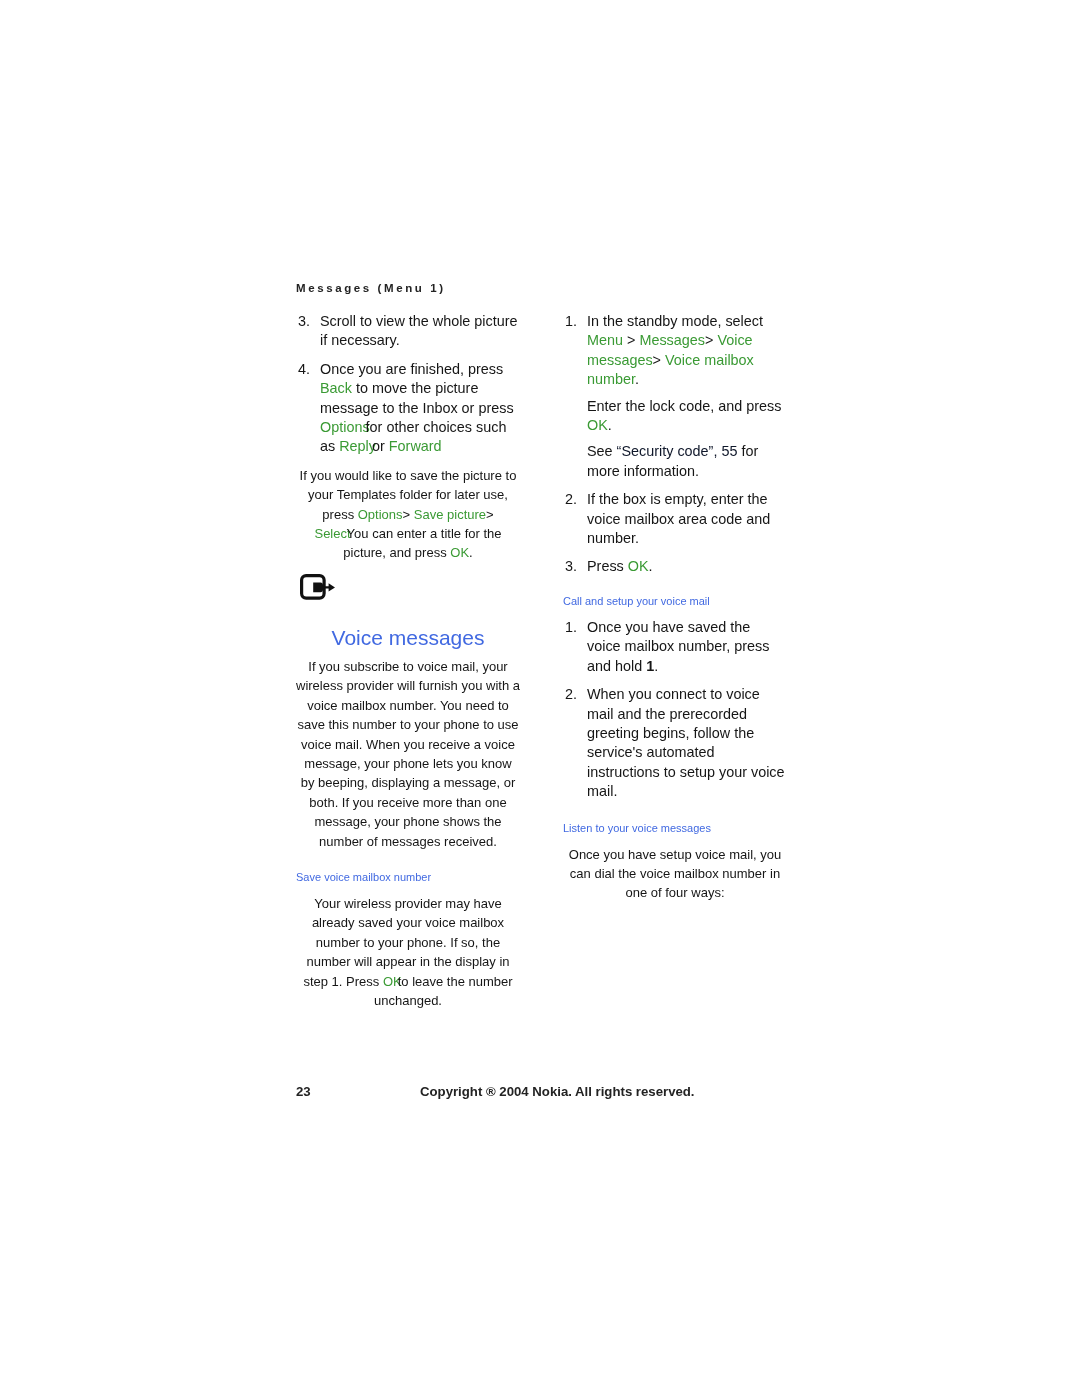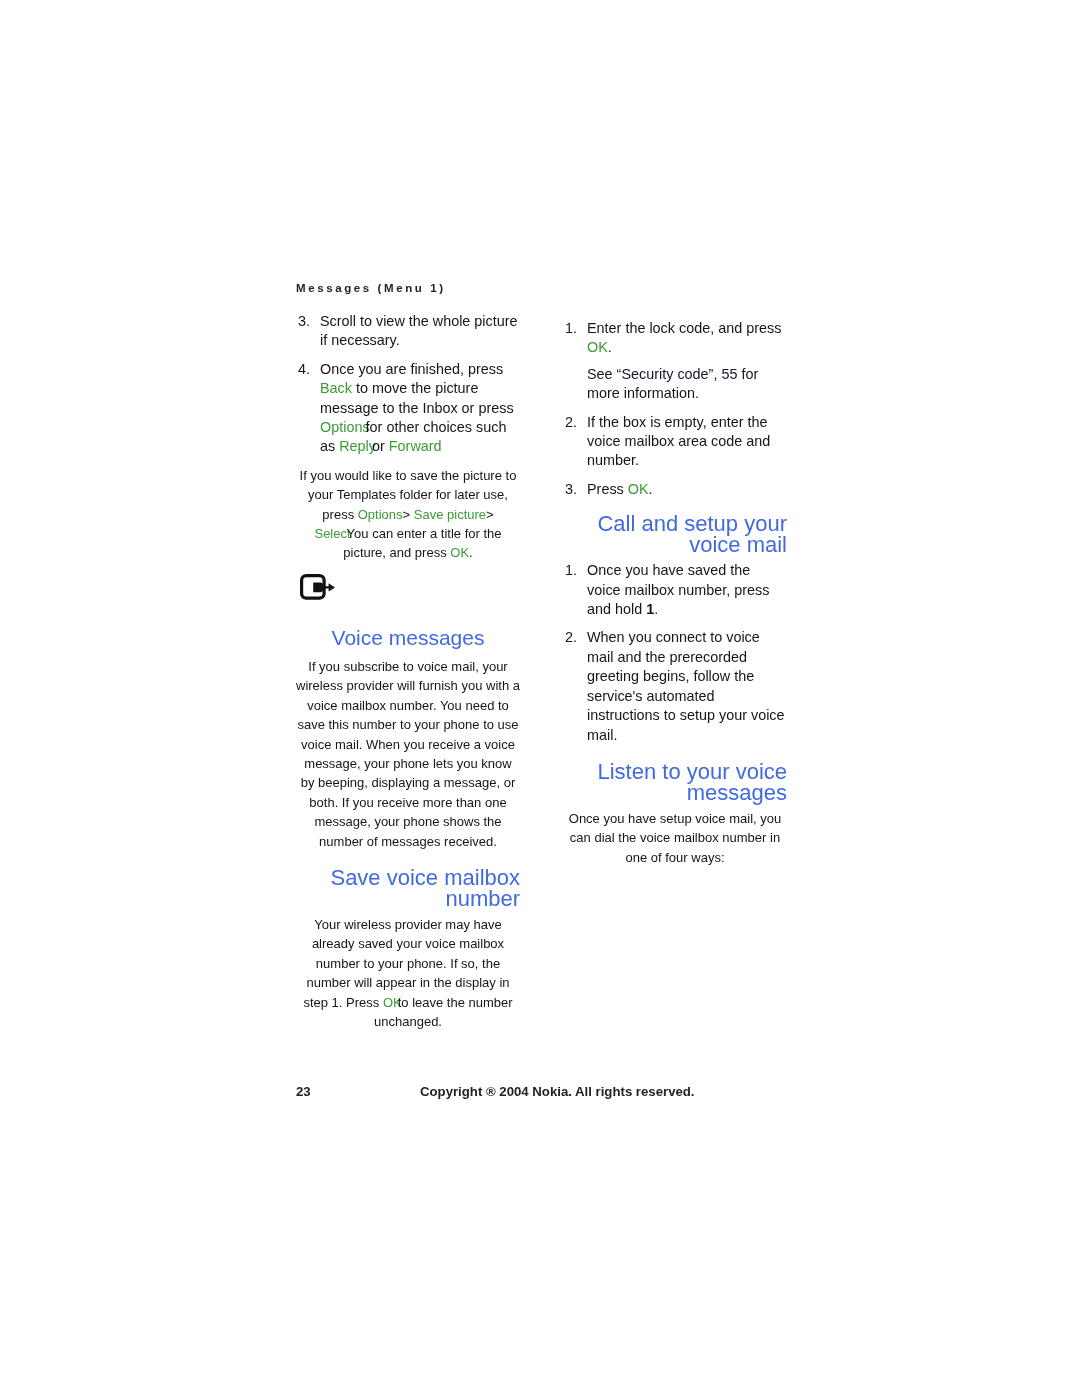--- a/index.html
+++ b/index.html
@@ -62,26 +62,25 @@
 
   h2.section {
     font-size: 21px;
     line-height: 25px;
     font-weight: normal;
     color: #4169E1;
     margin: 18px 0 7px 0;
     text-align: center;
   }
   h3.sub {
-    font-size: 22px;
+    font-size: 11px;
     line-height: 21px;
     font-weight: normal;
     color: #4169E1;
     margin: 16px 0 6px 0;
-    text-align: right;
   }
   h3.sub.first { margin-top: 14px; }
 
   
   ol.numlist {
     margin: 0 0 7px 0;
     padding: 0;
     list-style: none;
   }
   ol.numlist > li {
@@ -198,20 +197,21 @@
       <h3 class="sub">Save voice mailbox number</h3>
 
       <p class="runs"><span>Your wireless provider may have already saved your voice mailbox number to your phone. If so, the number will appear in the display in step 1. Press </span><span class="ui">OK</span><span class="tight-join">to leave the number unchanged.</span></p>
     </div>
 
     <div class="col">
 
       <ol class="numlist">
         <li>
           <span class="num">1.</span>
+          <span class="runs"><span>In the standby mode, select </span><span class="ui">Menu</span><span> &gt; </span><span class="ui">Messages</span><span>&gt; </span><span class="ui">Voice messages</span><span>&gt; </span><span class="ui">Voice mailbox number</span><span>.</span></span>
           <span class="sub-para runs"><span>Enter the lock code, and press </span><span class="ui">OK</span><span>.</span></span>
           <span class="sub-para runs"><span>See </span><span class="lnk">“Security code”, 55</span><span> for more information.</span></span>
         </li>
         <li>
           <span class="num">2.</span>
           <span class="runs"><span>If the box is empty, enter the voice mailbox area code and number.</span></span>
         </li>
         <li>
           <span class="num">3.</span>
           <span class="runs"><span>Press </span><span class="ui">OK</span><span>.</span></span>

